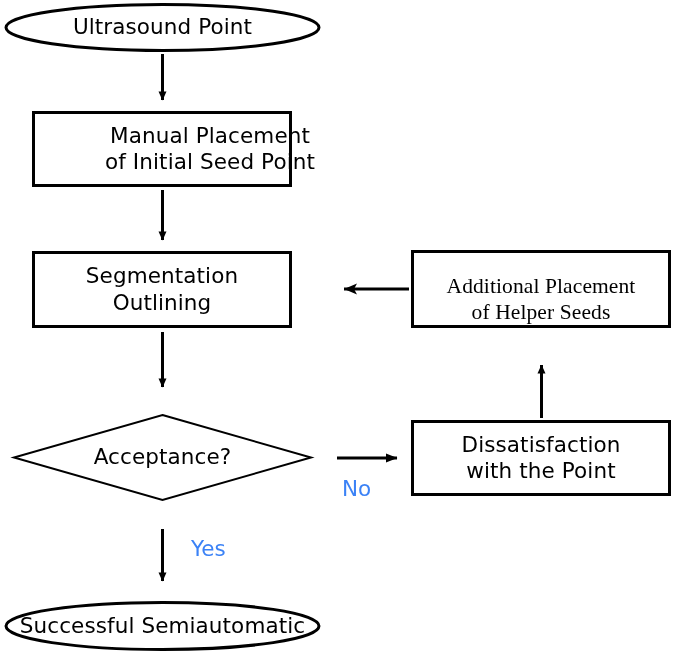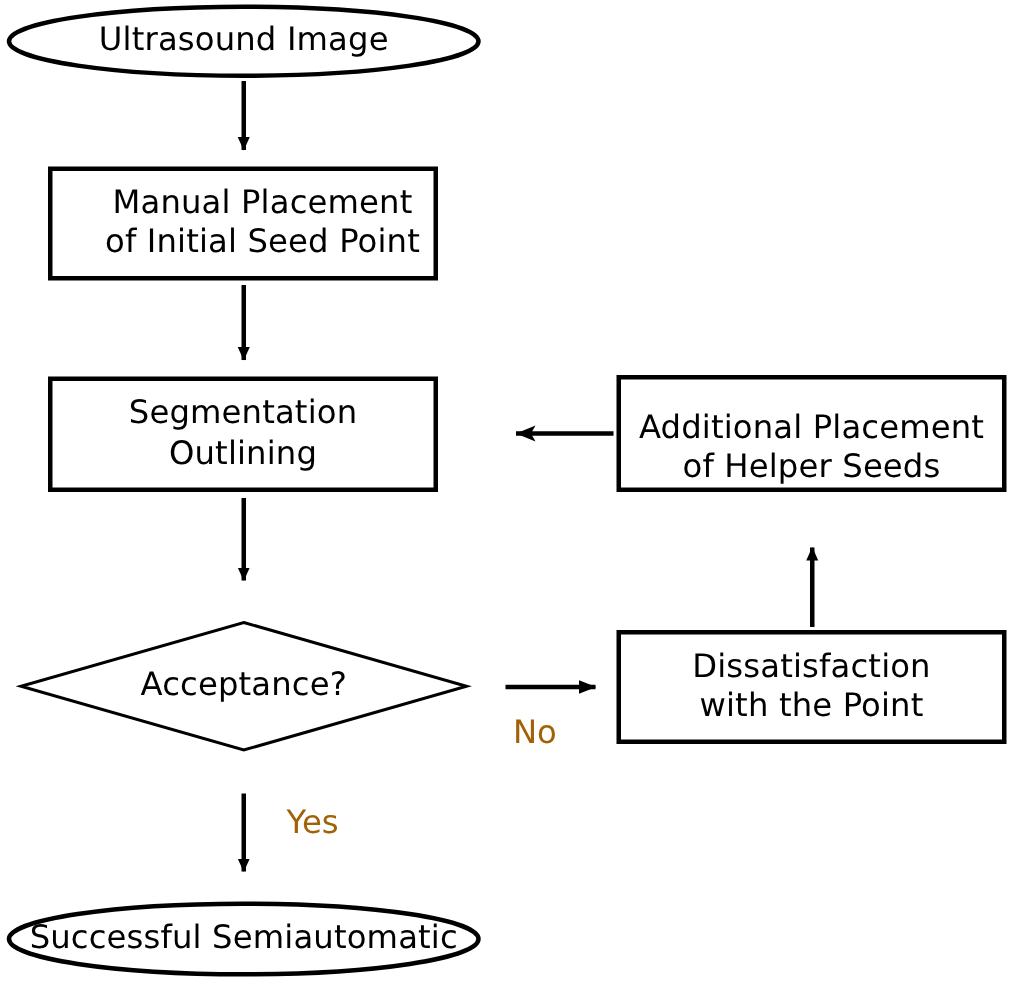--- a/index.html
+++ b/index.html
@@ -32,21 +32,21 @@
     text-align: center;
     color: #000000;
     font-size: 21.5px;
     line-height: 1.22;
     white-space: pre-line;
     letter-spacing: 0.1px;
     pointer-events: none;
   }
   .edge-label {
     position: absolute;
-    color: #a16207;
+    color: #3b82f6;
     font-size: 21.5px;
     line-height: 1;
     white-space: nowrap;
     pointer-events: none;
   }
 </style>
 </head>
 <body>
 
 <div id="flowchart-canvas">
@@ -89,33 +89,33 @@
 
     <line x1="162.5" y1="529" x2="162.5" y2="581" stroke="#000000" stroke-width="3" marker-end="url(#arrow-down)"></line>
 
     <line x1="337" y1="458" x2="397" y2="458" stroke="#000000" stroke-width="3" marker-end="url(#arrow-right)"></line>
 
     <line x1="541.5" y1="418" x2="541.5" y2="365" stroke="#000000" stroke-width="3" marker-end="url(#arrow-up)"></line>
 
     <line x1="409" y1="289" x2="344" y2="289" stroke="#000000" stroke-width="3" marker-end="url(#arrow-left)"></line>
   </svg>
 
-  <div class="node-label" style="left:5px; top:4px; width:315px; height:47px;">Ultrasound Image</div>
+  <div class="node-label" style="left:5px; top:4px; width:315px; height:47px;">Ultrasound Point</div>
 
-  <div class="node-label" style="left:32px; top:111px; width:286px; height:76px;">Manual Placement
+  <div class="node-label" style="left:32px; top:111px; width:286px; height:76px;padding-left:35px;">Manual Placement
 of Initial Seed Point</div>
 
   <div class="node-label" style="left:32px; top:251px; width:260px; height:77px;">Segmentation
 Outlining</div>
 
   <div class="node-label" style="left:13px; top:414px; width:299px; height:87px;text-align:center;">Acceptance?</div>
 
   <div class="node-label" style="left:5px; top:602px; width:315px; height:48px;">Successful Semiautomatic</div>
 
-  <div class="node-label" style="left:411px; top:250px; width:260px; height:98px;">Additional Placement
+  <div class="node-label" style="left:411px; top:250px; width:260px; height:98px;font-family:Liberation Serif, serif;">Additional Placement
 of Helper Seeds</div>
 
   <div class="node-label" style="left:411px; top:420px; width:260px; height:76px;">Dissatisfaction
 with the Point</div>
 
   <div class="edge-label" style="left:342px; top:478px;">No</div>
 
   <div class="edge-label" style="left:191px; top:538px;">Yes</div>
 
 </div>

